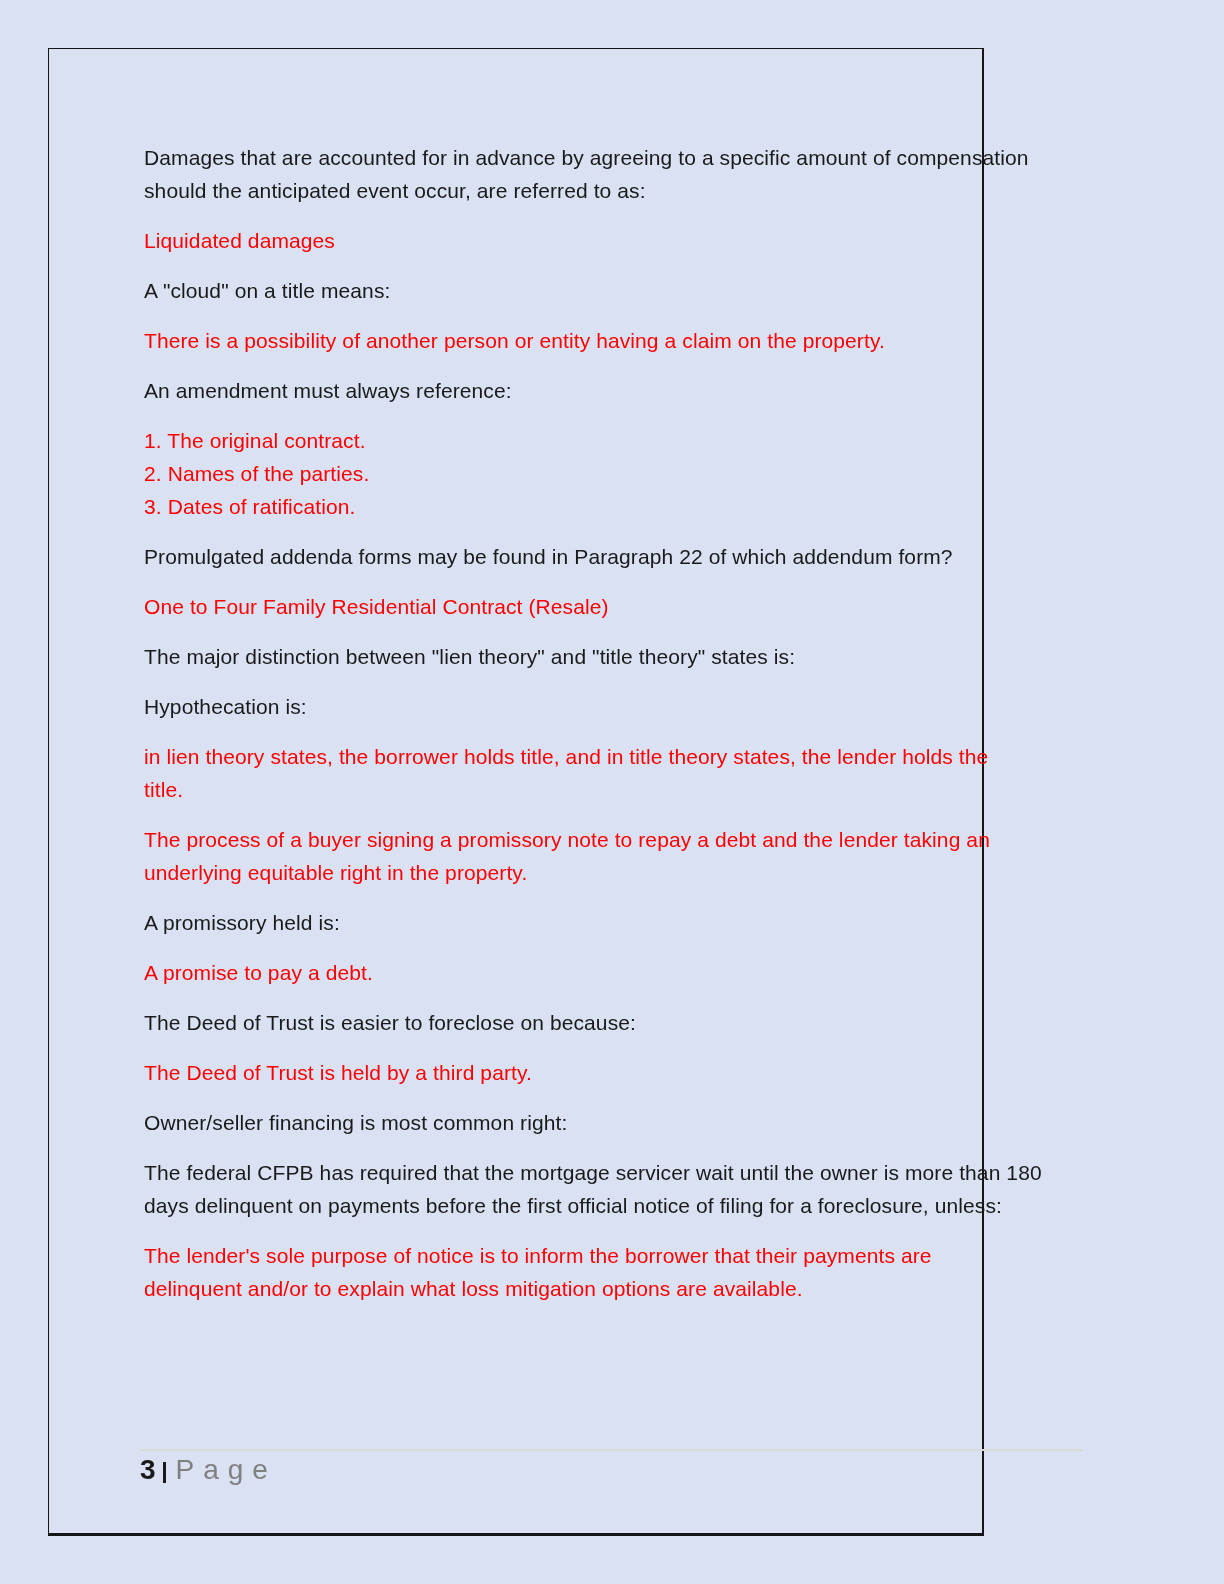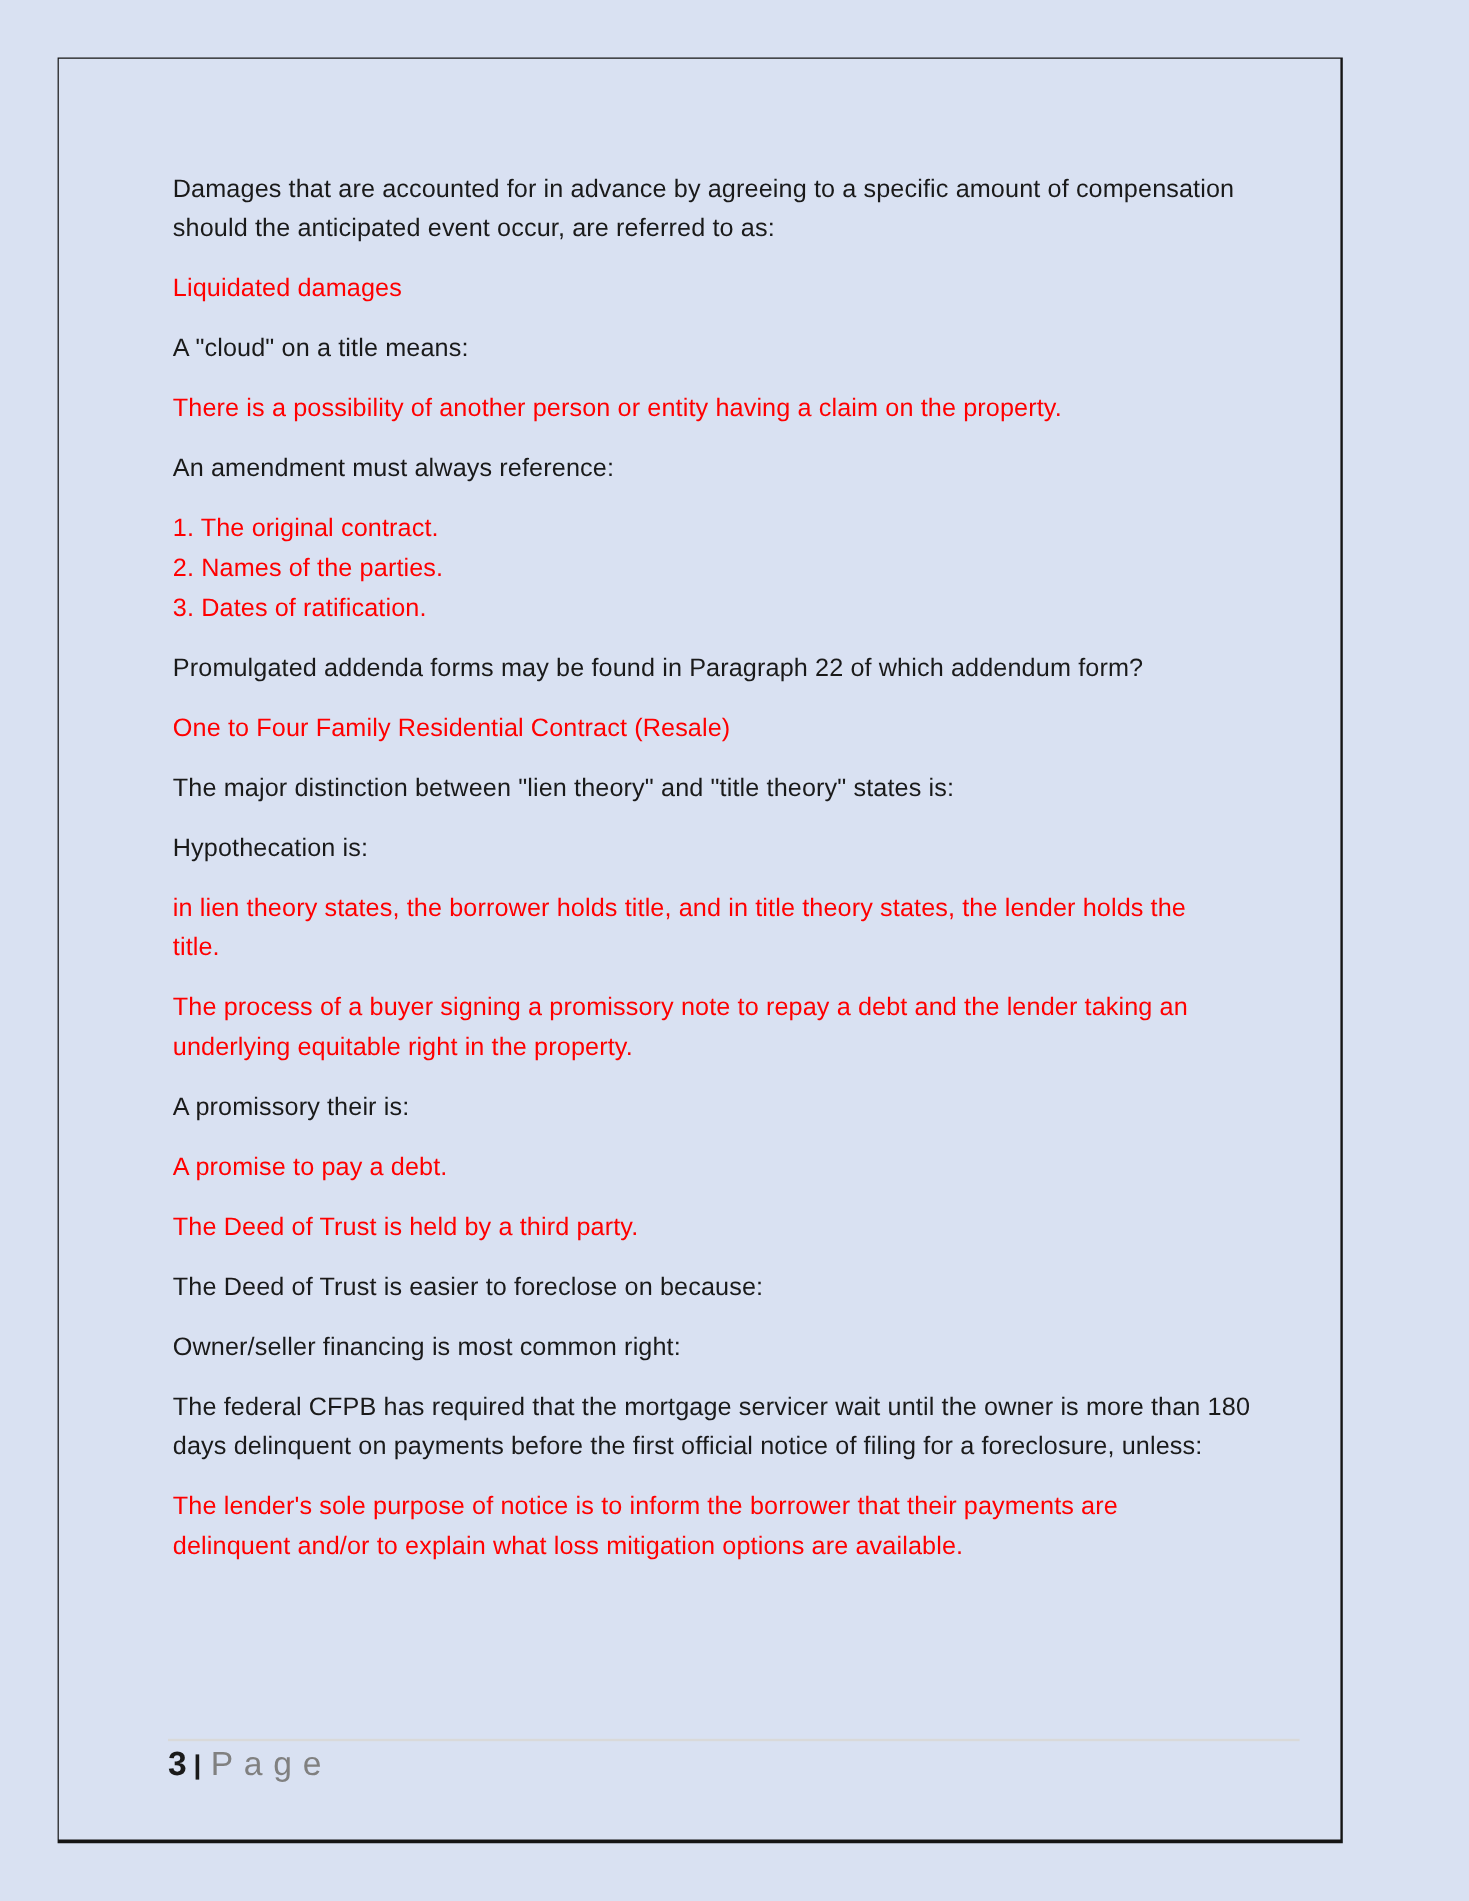--- a/index.html
+++ b/index.html
@@ -14,21 +14,21 @@
   html,body{width:1224px;height:1584px;}
   body{
     background:var(--bg);
     font-family:"Liberation Sans","DejaVu Sans",sans-serif;
     position:relative;
     overflow:hidden;
   }
   .frame{
     position:absolute;
     left:48px;top:48px;
-    width:1071px;height:1488px;
+    width:936px;height:1488px;
     border:1px solid var(--border);
     border-right-width:2px;
     border-bottom-width:3px;
   }
   .content{
     position:absolute;
     left:95px;top:92px;
     width:938px;
   }
   .block{
@@ -83,24 +83,24 @@
 2. Names of the parties.
 3. Dates of ratification.</p>
       <p class="block question">Promulgated addenda forms may be found in Paragraph 22 of which addendum form?</p>
       <p class="block answer">One to Four Family Residential Contract (Resale)</p>
       <p class="block question">The major distinction between "lien theory" and "title theory" states is:</p>
       <p class="block question">Hypothecation is:</p>
       <p class="block answer">in lien theory states, the borrower holds title, and in title theory states, the lender holds the
 title.</p>
       <p class="block answer">The process of a buyer signing a promissory note to repay a debt and the lender taking an
 underlying equitable right in the property.</p>
-      <p class="block question">A promissory their is:</p>
+      <p class="block question">A promissory held is:</p>
       <p class="block answer">A promise to pay a debt.</p>
+      <p class="block question">The Deed of Trust is easier to foreclose on because:</p>
       <p class="block answer">The Deed of Trust is held by a third party.</p>
-      <p class="block question">The Deed of Trust is easier to foreclose on because:</p>
       <p class="block question">Owner/seller financing is most common right:</p>
       <p class="block question">The federal CFPB has required that the mortgage servicer wait until the owner is more than 180
 days delinquent on payments before the first official notice of filing for a foreclosure, unless:</p>
       <p class="block answer">The lender's sole purpose of notice is to inform the borrower that their payments are
 delinquent and/or to explain what loss mitigation options are available.</p>
     </div>
 </div>
 
 <div class="footer">
   <span class="pg-num">3</span><span class="pg-sep">|</span><span class="pg-label">Page</span>

